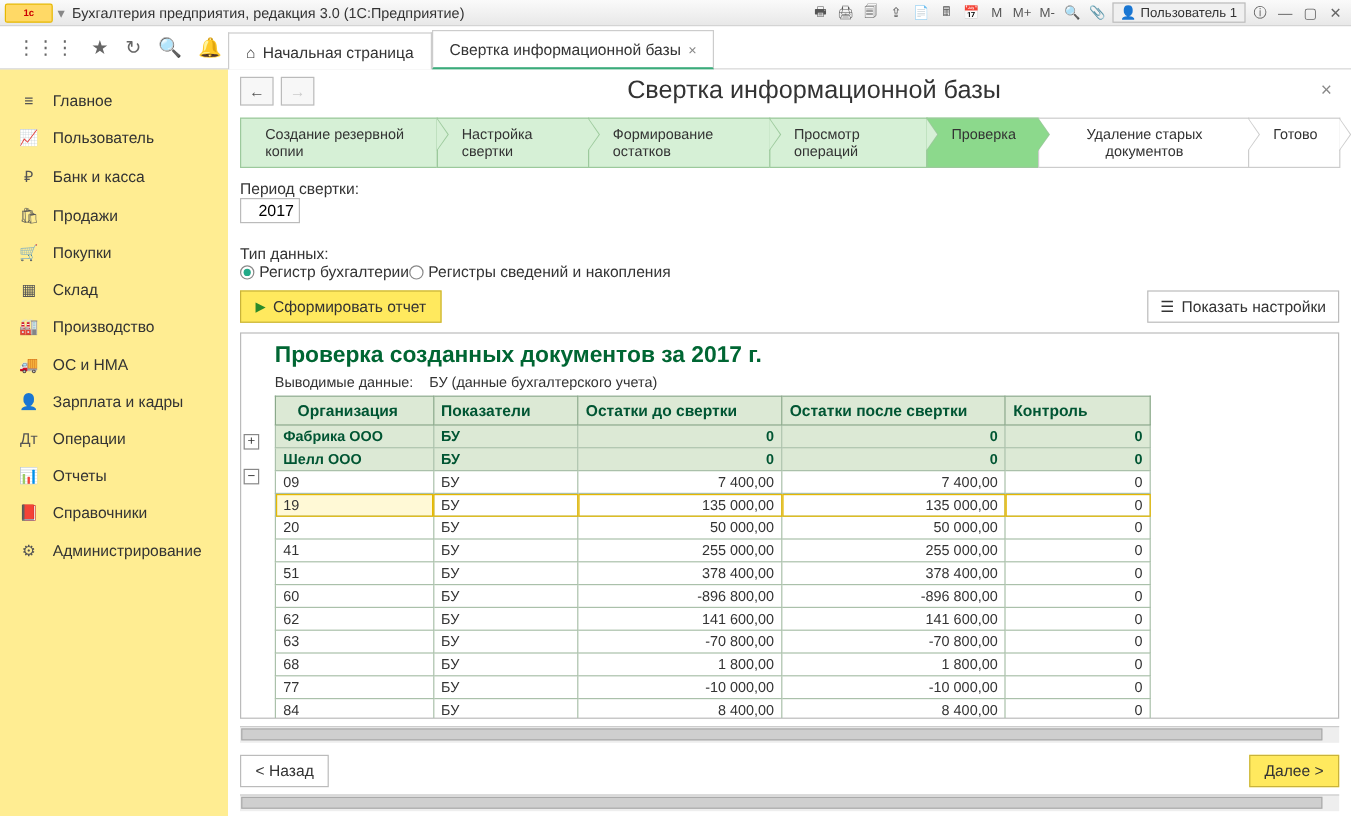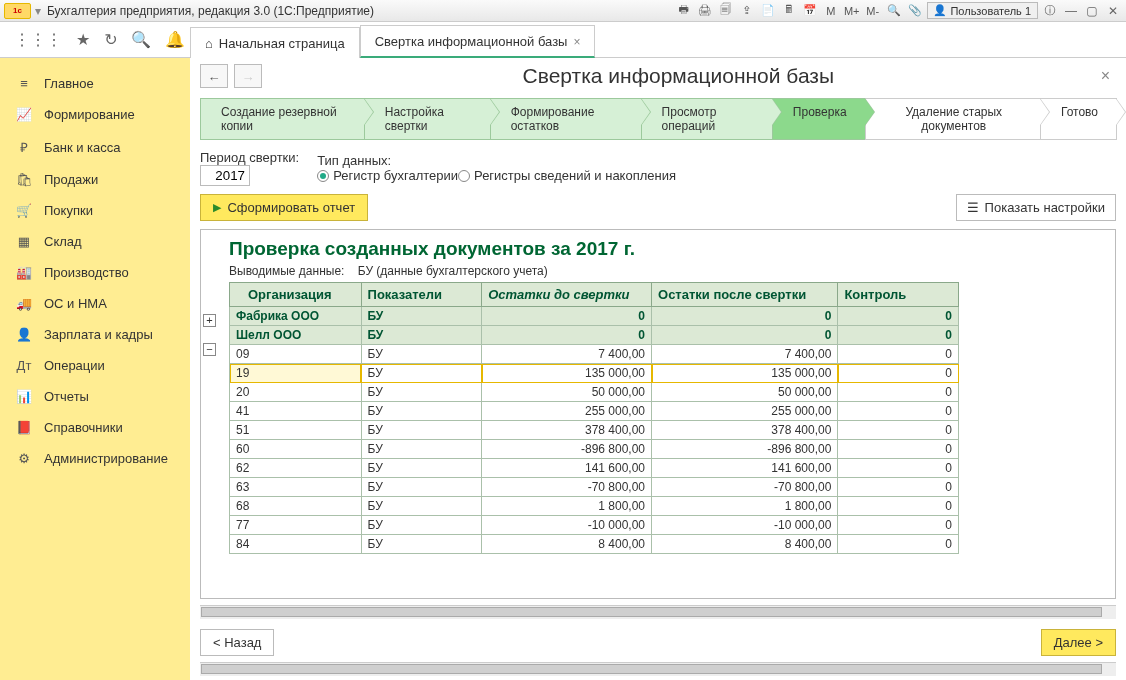--- a/index.html
+++ b/index.html
@@ -1,18 +1,18 @@
 <!DOCTYPE html>
 <html><head>
 <meta charset="utf-8">
 <style>
 * { box-sizing: border-box; margin: 0; padding: 0; font-family: Arial, sans-serif; }
 body { background: #f5f5f5; width: 1126px; height: 680px; overflow: hidden; font-size: 13px; color: #333; }
 .titlebar { height: 22px; background: linear-gradient(#fafafa,#e8e8e8); border-bottom: 1px solid #ccc; display: flex; align-items: center; padding: 0 4px; font-size: 12px; }
-.titlebar .logo { width:27px; height:16px; background:#ffd966; border:1px solid #e6b800; border-radius:2px; margin-right:4px; display:flex; align-items:center; justify-content:center; font-size:8px; font-weight:bold; color:#cc0000;}
+.titlebar .logo { width:40px; height:16px; background:#ffd966; border:1px solid #e6b800; border-radius:2px; margin-right:4px; display:flex; align-items:center; justify-content:center; font-size:8px; font-weight:bold; color:#cc0000;}
 .titlebar .dd { width:12px; color:#888; }
 .titlebar .title { flex: 0 0 auto; }
 .titlebar .spacer { flex: 1; }
 .titlebar .tool-icons { display:flex; gap:3px; align-items:center; }
 .titlebar .ti { width:18px; height:16px; border:1px solid transparent; display:flex; align-items:center; justify-content:center; font-size:11px; color:#555; cursor:pointer;}
 .titlebar .user-btn { border:1px solid #bbb; background:#f0f0f0; padding:1px 6px; font-size:11px; display:flex; align-items:center; gap:3px; cursor:pointer;}
 .titlebar .win { width:18px; text-align:center; color:#666; cursor:pointer;}
 .toolbar2 { height: 36px; background:#fff; border-bottom:1px solid #ccc; display:flex; align-items:stretch; }
 .toolbar2 .left-icons { width:190px; display:flex; align-items:center; gap:14px; padding-left:14px; color:#666; font-size:16px;}
 .toolbar2 .left-icons span { cursor:pointer; }
@@ -32,21 +32,21 @@
 .close-x { font-size:16px; color:#888; cursor:pointer; padding:0 6px;}
 .wizard { display:flex; padding:4px 10px 8px; gap:0; }
 .wstep { position:relative; padding:6px 18px 6px 20px; font-size:12px; background:#d6f0d6; border:1px solid #9cc99c; margin-right:-1px;}
 .wstep::after { content:""; position:absolute; right:-9px; top:0; width:0; height:0; border-top:13px solid transparent; border-bottom:13px solid transparent; border-left:9px solid #d6f0d6; z-index:2;}
 .wstep::before { content:""; position:absolute; right:-10px; top:-1px; width:0; height:0; border-top:14px solid transparent; border-bottom:14px solid transparent; border-left:10px solid #9cc99c; z-index:1;}
 .wstep.s5 { background:#8cd98c; }
 .wstep.s5::after { border-left-color:#8cd98c; }
 .wstep.plain { background:#fff; border-color:#ccc;text-align:center;}
 .wstep.plain::after { border-left-color:#fff;}
 .wstep.plain::before { border-left-color:#ccc;}
-.params { display:flex; align-items:center; gap:18px; padding:2px 10px 6px; font-size:13px;}
+.params { display:flex; align-items:flex-start; gap:18px; padding:2px 10px 6px; font-size:13px;flex-direction:column;}
 .params .lbl { }
 .params input.year { width:50px; border:1px solid #bbb; padding:2px 4px; text-align:right;}
 .radio-row { display:flex; align-items:center; }
 .radio { display:flex; align-items:center; gap:4px; font-size:13px;}
 .radio .dot { width:12px; height:12px; border:1px solid #888; border-radius:50%; display:flex; align-items:center; justify-content:center;}
 .radio .dot.on::after { content:""; width:6px; height:6px; background:#2a8; border-radius:50%;}
 .action-row { display:flex; align-items:center; padding:2px 10px 8px; gap:8px;}
 .btn-yellow { background:#ffe95e; border:1px solid #c9b33a; padding:5px 12px; font-size:13px; display:flex; align-items:center; gap:6px; cursor:pointer;}
 .btn-yellow .tri { color:#2a8a2a; font-size:11px;}
 .btn-outline { background:#fff; border:1px solid #bbb; padding:5px 10px; font-size:13px; display:flex; align-items:center; gap:6px; cursor:pointer;}
@@ -119,21 +119,21 @@
 
 <div class="body-row">
 
   <div class="sidebar" id="sidebar">
       <div class="side-item">
         <span class="ic">≡</span>
         <span>Главное</span>
       </div>
       <div class="side-item">
         <span class="ic">📈</span>
-        <span>Формирование</span>
+        <span>Пользователь</span>
       </div>
       <div class="side-item">
         <span class="ic">₽</span>
         <span>Банк и касса</span>
       </div>
       <div class="side-item">
         <span class="ic">🛍</span>
         <span>Продажи</span>
       </div>
       <div class="side-item">
@@ -233,21 +233,21 @@
         <div class="rpt-title">Проверка созданных документов за 2017 г.</div>
         <div class="rpt-sub">
           <span>Выводимые данные:</span>&nbsp;&nbsp;&nbsp;
           <span>БУ (данные бухгалтерского учета)</span>
         </div>
         <table class="rpt">
           <thead>
               <tr id="thead-row">
                 <th style="width: 120px; padding-left: 18px;">Организация</th>
                 <th style="width: 110px;">Показатели</th>
-                <th style="width: 155px; font-style: italic;">Остатки до свертки</th>
+                <th style="width: 155px;">Остатки до свертки</th>
                 <th style="width: 170px;">Остатки после свертки</th>
                 <th style="width: 110px;">Контроль</th>
               </tr>
             </thead>
           <tbody id="tbody">
               <tr class="grp">
                 <td>Фабрика ООО</td>
                 <td>БУ</td>
                 <td class="num">0</td>
                 <td class="num">0</td>

